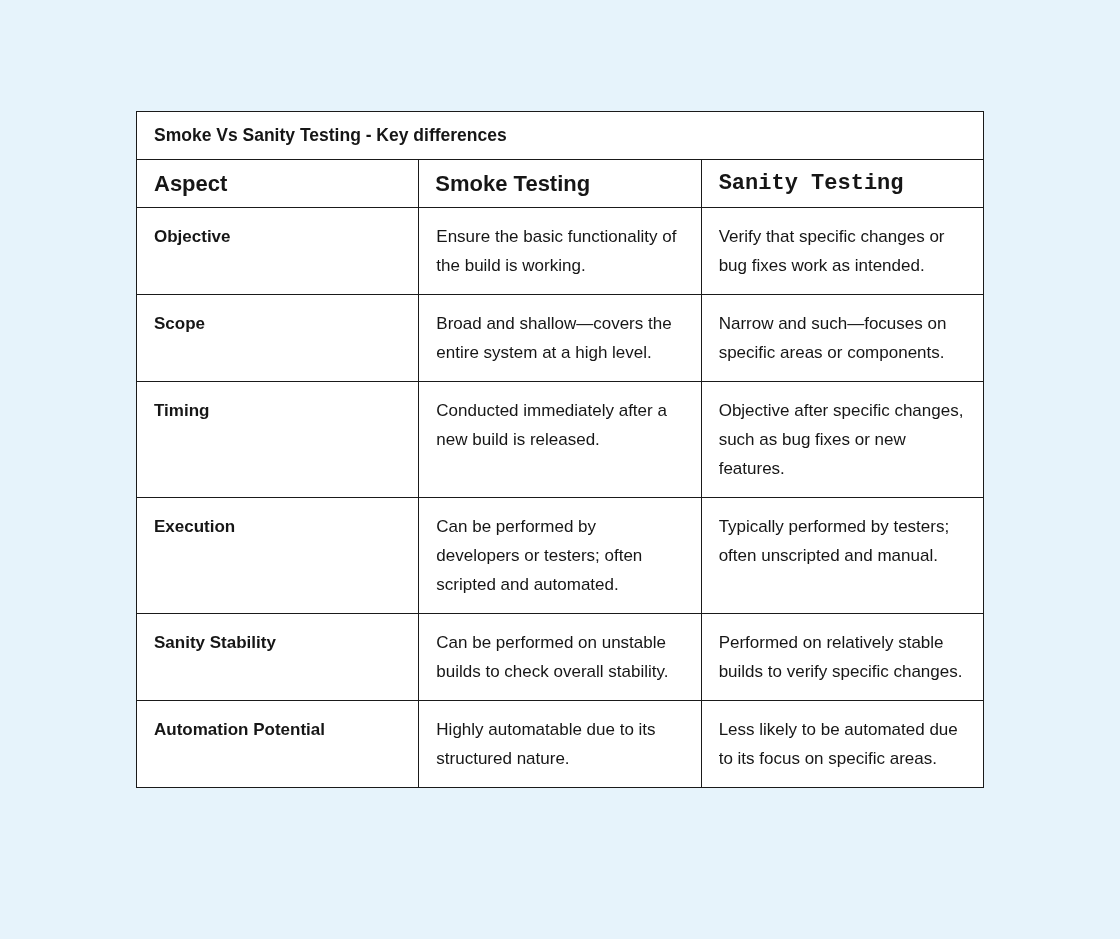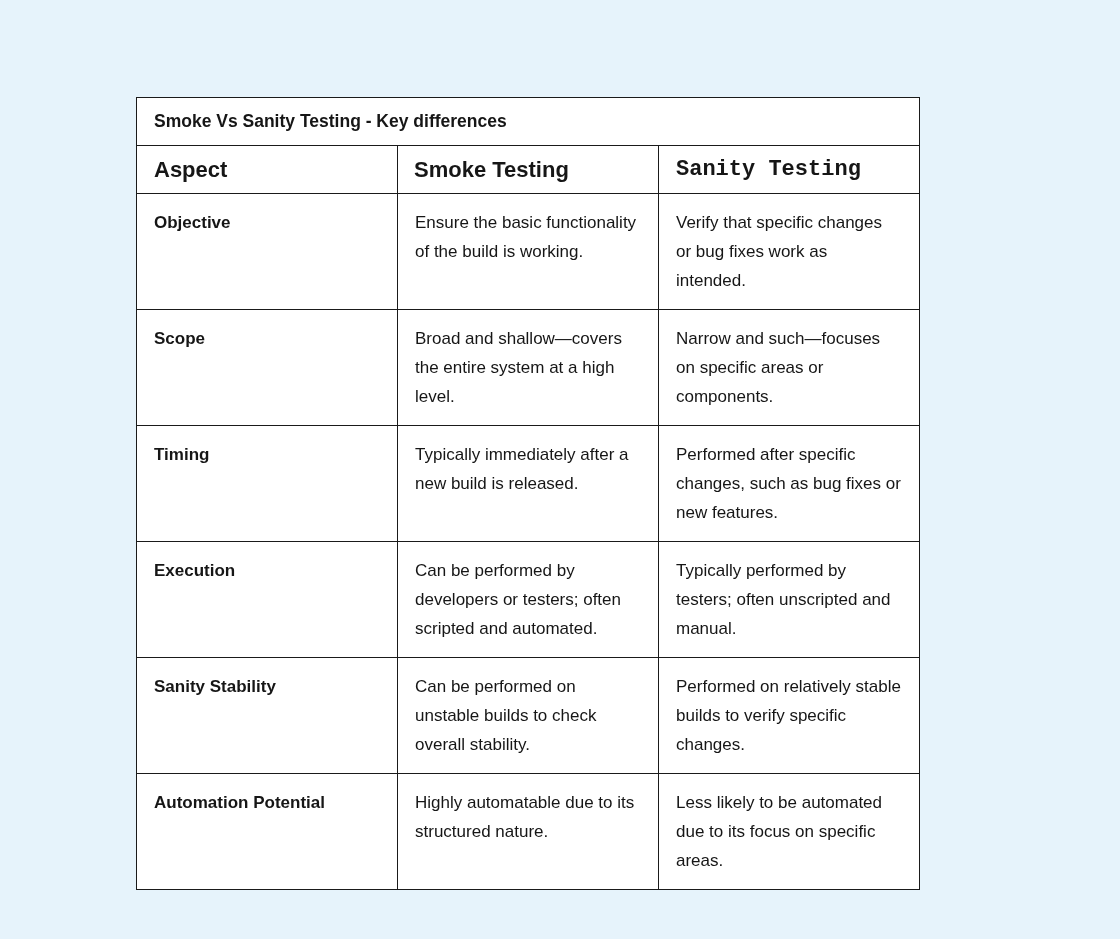--- a/index.html
+++ b/index.html
@@ -9,22 +9,22 @@
     font-family: "Liberation Sans", "DejaVu Sans", sans-serif;
   }
   body {
     background: #e6f3fb;
     position: relative;
     overflow: hidden;
   }
   .comparison-table {
     position: absolute;
     left: 136px;
-    top: 97px;
-    width: 784px;
+    top: 111px;
+    width: 848px;
     border-collapse: collapse;
     background: #ffffff;
     table-layout: fixed;
     color: #161616;
   }
   .comparison-table td, .comparison-table th {
     border: 1.5px solid #1a1a1a;
     vertical-align: middle;
     text-align: left;
     padding: 12px 18px 12px 17px;
@@ -81,22 +81,22 @@
       <td>Ensure the basic functionality of the build is working.</td>
       <td>Verify that specific changes or bug fixes work as intended.</td>
     </tr>
     <tr class="body-row">
       <td class="aspect">Scope</td>
       <td>Broad and shallow—covers the entire system at a high level.</td>
       <td>Narrow and such—focuses on specific areas or components.</td>
     </tr>
     <tr class="body-row">
       <td class="aspect">Timing</td>
-      <td>Typically immediately after a new build is released.</td>
-      <td>Performed after specific changes, such as bug fixes or new features.</td>
+      <td>Conducted immediately after a new build is released.</td>
+      <td>Objective after specific changes, such as bug fixes or new features.</td>
     </tr>
     <tr class="body-row row-tall">
       <td class="aspect">Execution</td>
       <td>Can be performed by developers or testers; often scripted and automated.</td>
       <td>Typically performed by testers; often unscripted and manual.</td>
     </tr>
     <tr class="body-row">
       <td class="aspect">Sanity Stability</td>
       <td>Can be performed on unstable builds to check overall stability.</td>
       <td>Performed on relatively stable builds to verify specific changes.</td>

